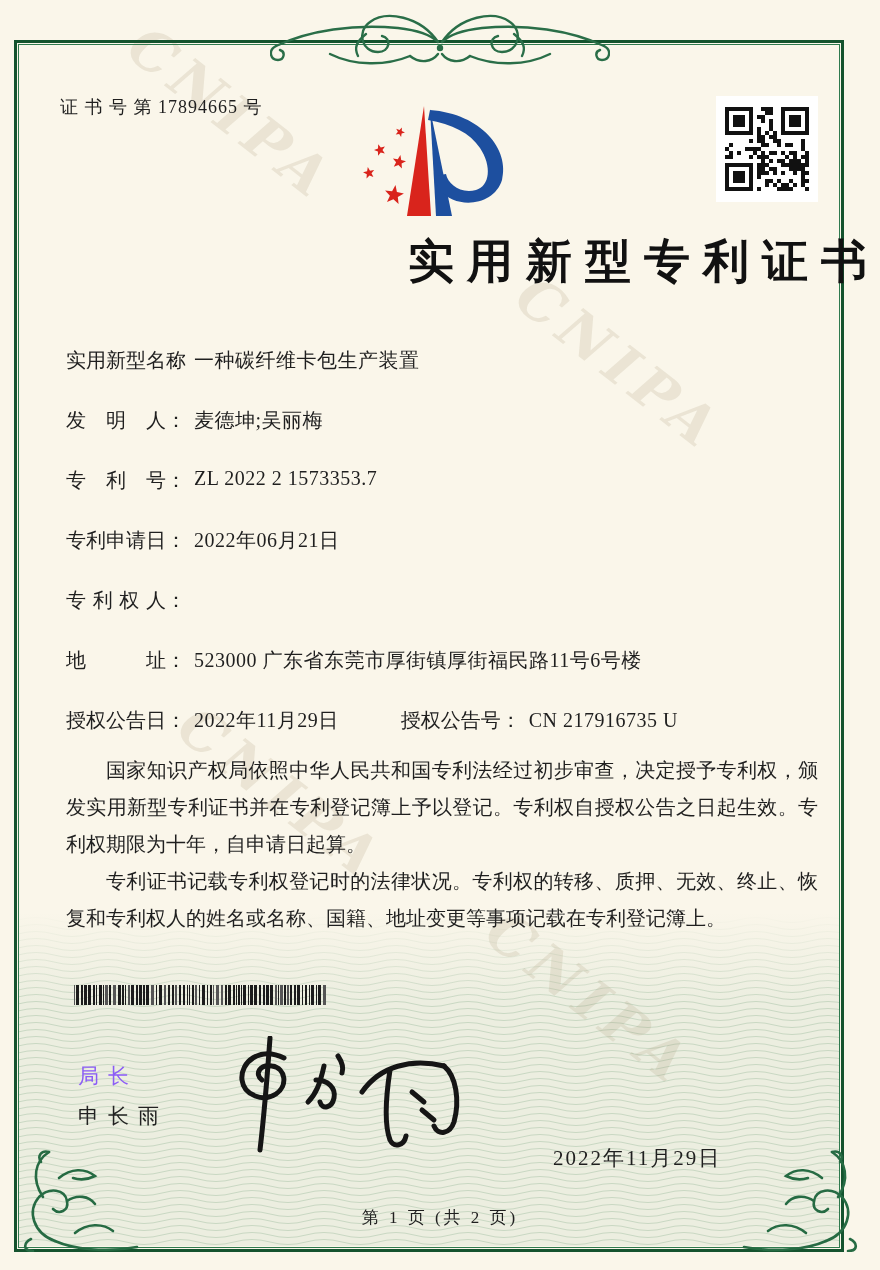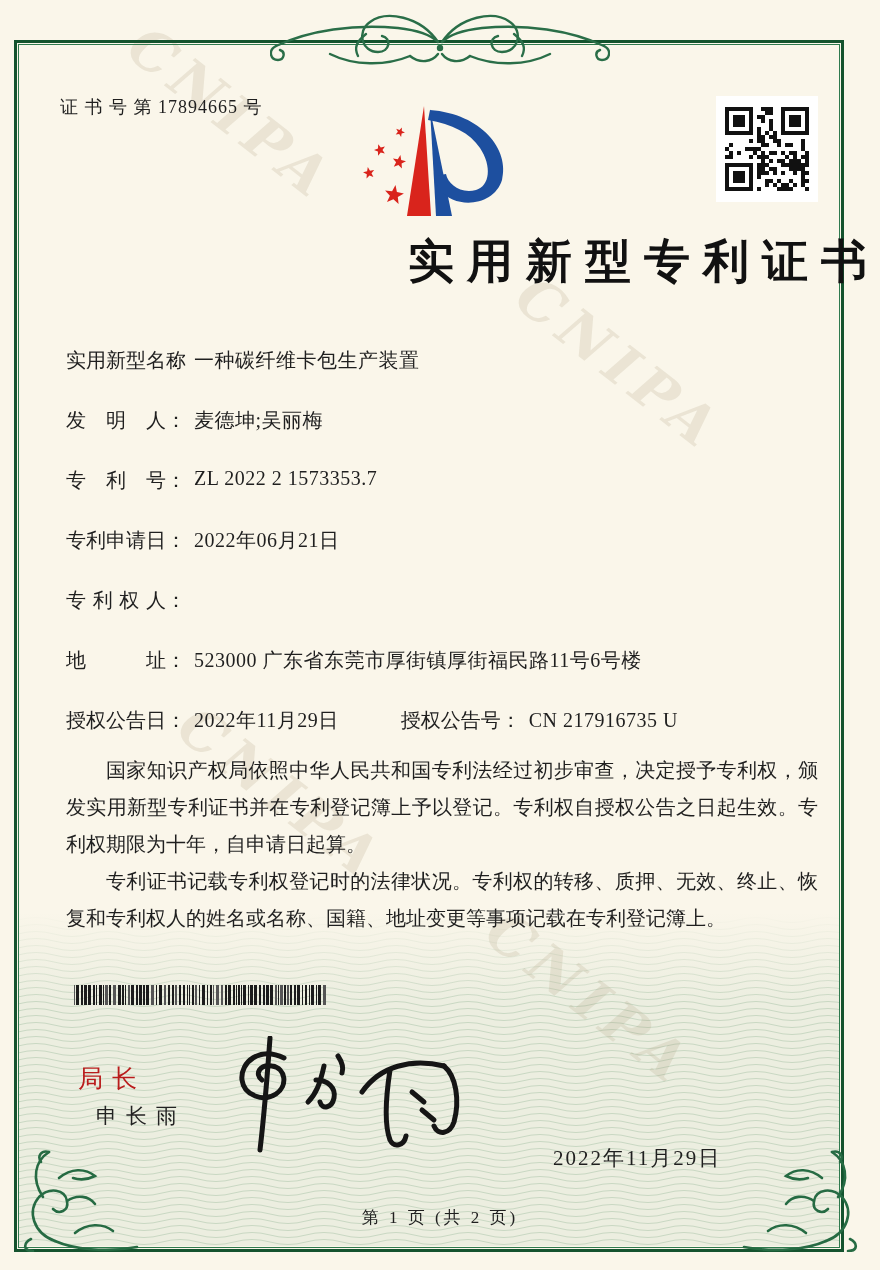--- a/index.html
+++ b/index.html
@@ -37,23 +37,23 @@
   .flabel{display:inline-block;width:100px;text-align:justify;text-align-last:justify;}
   .fcolon{margin-right:8px;}
   .fvalue{letter-spacing:0.5px;}
   .grant-pair2{margin-left:62px;}
   .grant-pair2 .flabel{width:auto;text-align:center;text-align-last:auto;}
   .paras{position:absolute;left:66px;right:62px;top:752px;font-size:20px;line-height:37px;text-align:justify;}
   .paras p{margin:0;text-indent:2em;}
   .barcode{position:absolute;left:74px;top:985px;width:256px;height:20px;display:flex;align-items:stretch;}
   .bar{height:100%;}
   .director-title{position:absolute;left:78px;top:1062px;font-family:"Liberation Sans","DejaVu Sans",sans-serif;
-    font-size:25px;letter-spacing:9px;color:#b91c1c;}
+    font-size:21px;letter-spacing:9px;color:#8b5cf6;}
   .director-name{position:absolute;left:78px;top:1102px;font-family:"Liberation Sans","DejaVu Sans",sans-serif;
-    font-size:21px;letter-spacing:9px;color:#222;margin-left:18px;}
+    font-size:21px;letter-spacing:9px;color:#222;}
   .signature{position:absolute;left:212px;top:1036px;}
   .issue-date{position:absolute;left:553px;top:1144px;font-size:21px;letter-spacing:2px;}
   .page-foot{position:absolute;left:0;top:1206px;width:100%;text-align:center;font-size:17px;letter-spacing:3px;}
 </style>
 </head>
 <body>
 
 <div class="wave-band">
   <svg id="wave-svg" width="821" height="334" xmlns="http://www.w3.org/2000/svg">
       <path d="M0 8 q18 -5 36 0 t36 0 t36 0 t36 0 t36 0 t36 0 t36 0 t36 0 t36 0 t36 0 t36 0 t36 0 t36 0 t36 0 t36 0 t36 0 t36 0 t36 0 t36 0 t36 0 t36 0 t36 0 t36 0 t36 0" stroke="#c9d8c3" stroke-width="1" fill="none"></path>

